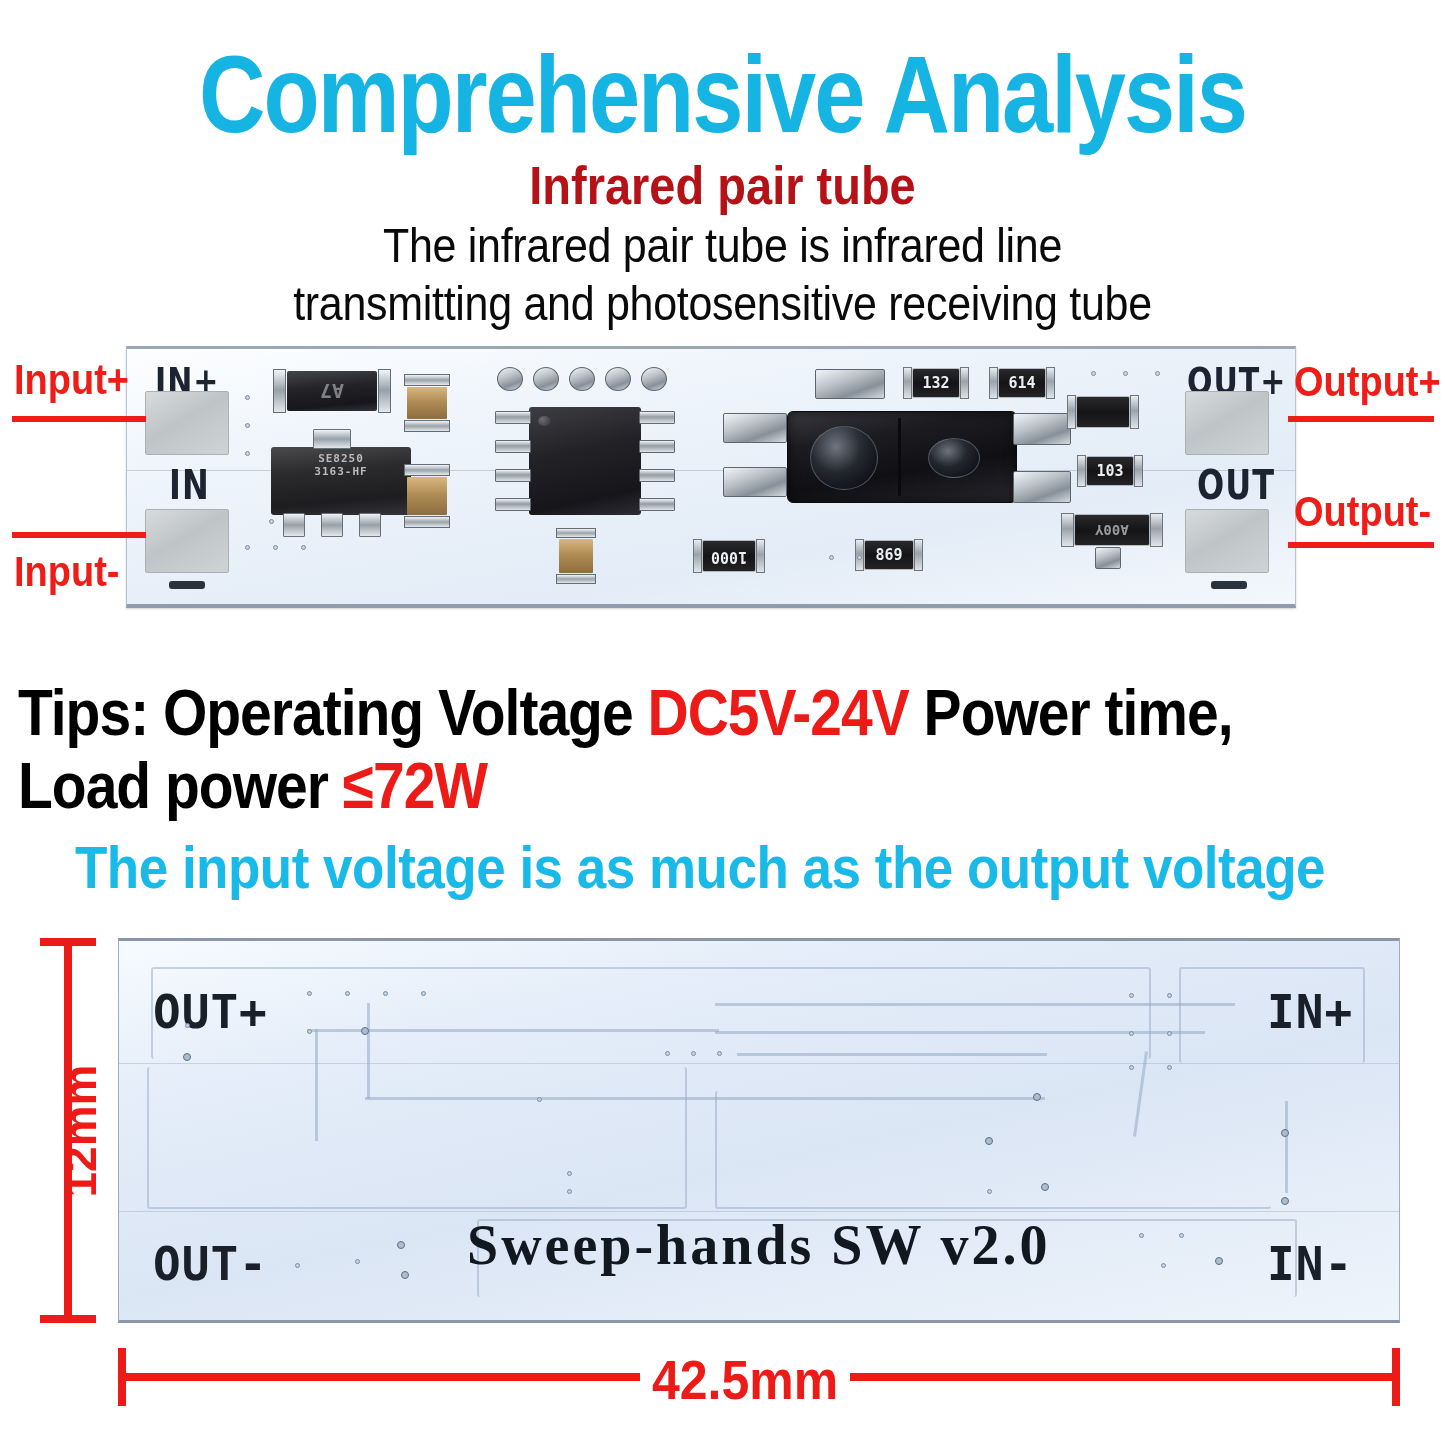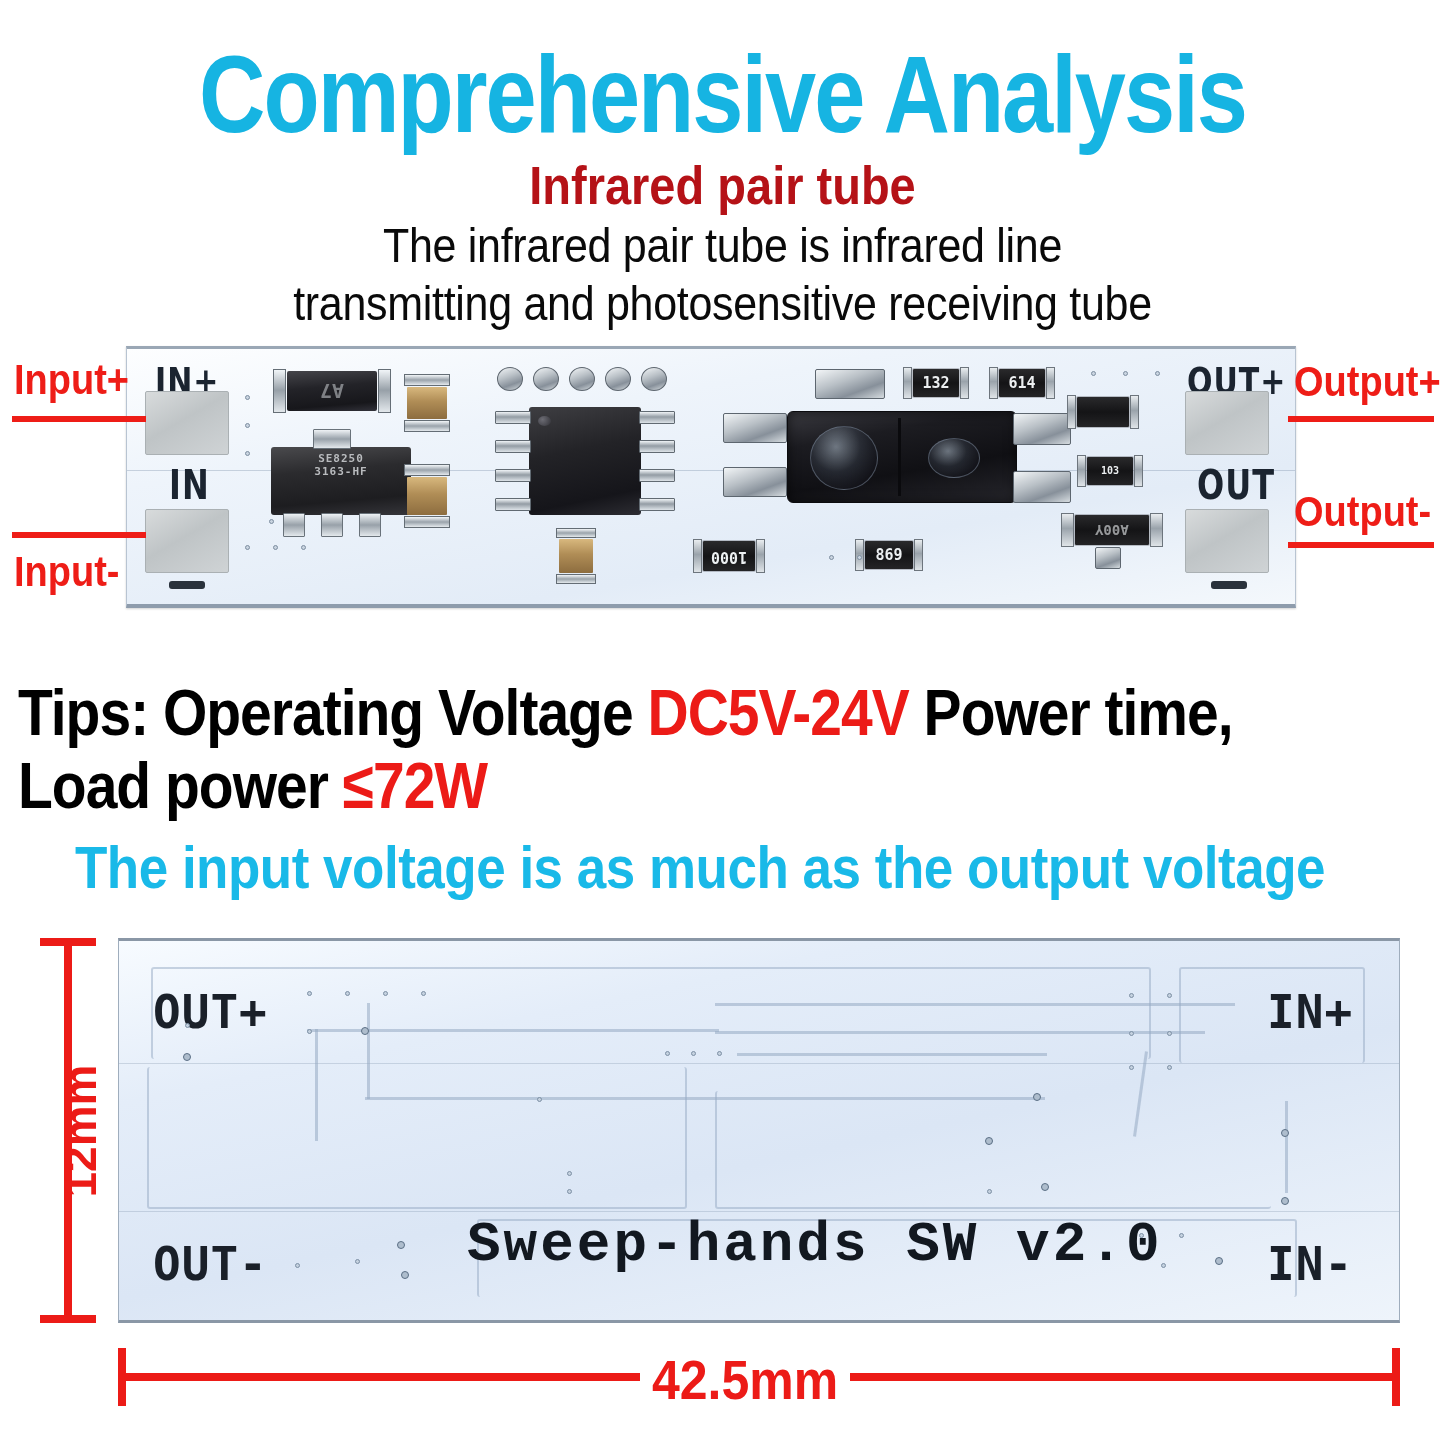--- a/index.html
+++ b/index.html
@@ -298,21 +298,21 @@
   .silk-b {
     position: absolute;
     font-family: "DejaVu Sans Mono", monospace;
     font-weight: bold;
     color: #1a2029;
     white-space: nowrap;
     letter-spacing: 1px;
   }
   .silk-brand {
     position: absolute;
-    font-family: Liberation Mono, monospace;
+    font-family: Liberation Serif, serif;
     font-weight: bold;
     color: #121820;
     white-space: nowrap;
     letter-spacing: 3px;
     font-size: 56px;
   }
   .trace {
     position: absolute;
     border: 2px solid rgba(150,170,195,.5);
     border-radius: 3px;
@@ -494,21 +494,21 @@
       <span class="terminal-l"></span>
       <span>614</span>
       <span class="terminal-r"></span>
     </div>
 
     <div class="smd" style="left:950px; top:48px; width:52px; height:30px; font-size:15px;">
       <span class="terminal-l"></span>
       <span></span>
       <span class="terminal-r"></span>
     </div>
-    <div class="smd" style="left:960px; top:108px; width:46px; height:28px; font-size:10px;">
+    <div class="smd" style="left:960px; top:108px; width:46px; height:28px; font-size:15px;">
       <span class="terminal-l"></span>
       <span>103</span>
       <span class="terminal-r"></span>
     </div>
     <div class="smd" style="left:948px; top:166px; width:74px; height:30px; font-size:14px;">
       <span class="terminal-l" style="width:13px; left:-14px;"></span>
       <span style="opacity:.6; transform:rotate(180deg);">A00Y</span>
       <span class="terminal-r" style="width:13px; right:-14px;"></span>
     </div>
     <div class="solder" style="left:968px; top:198px; width:26px; height:22px;"></div>

